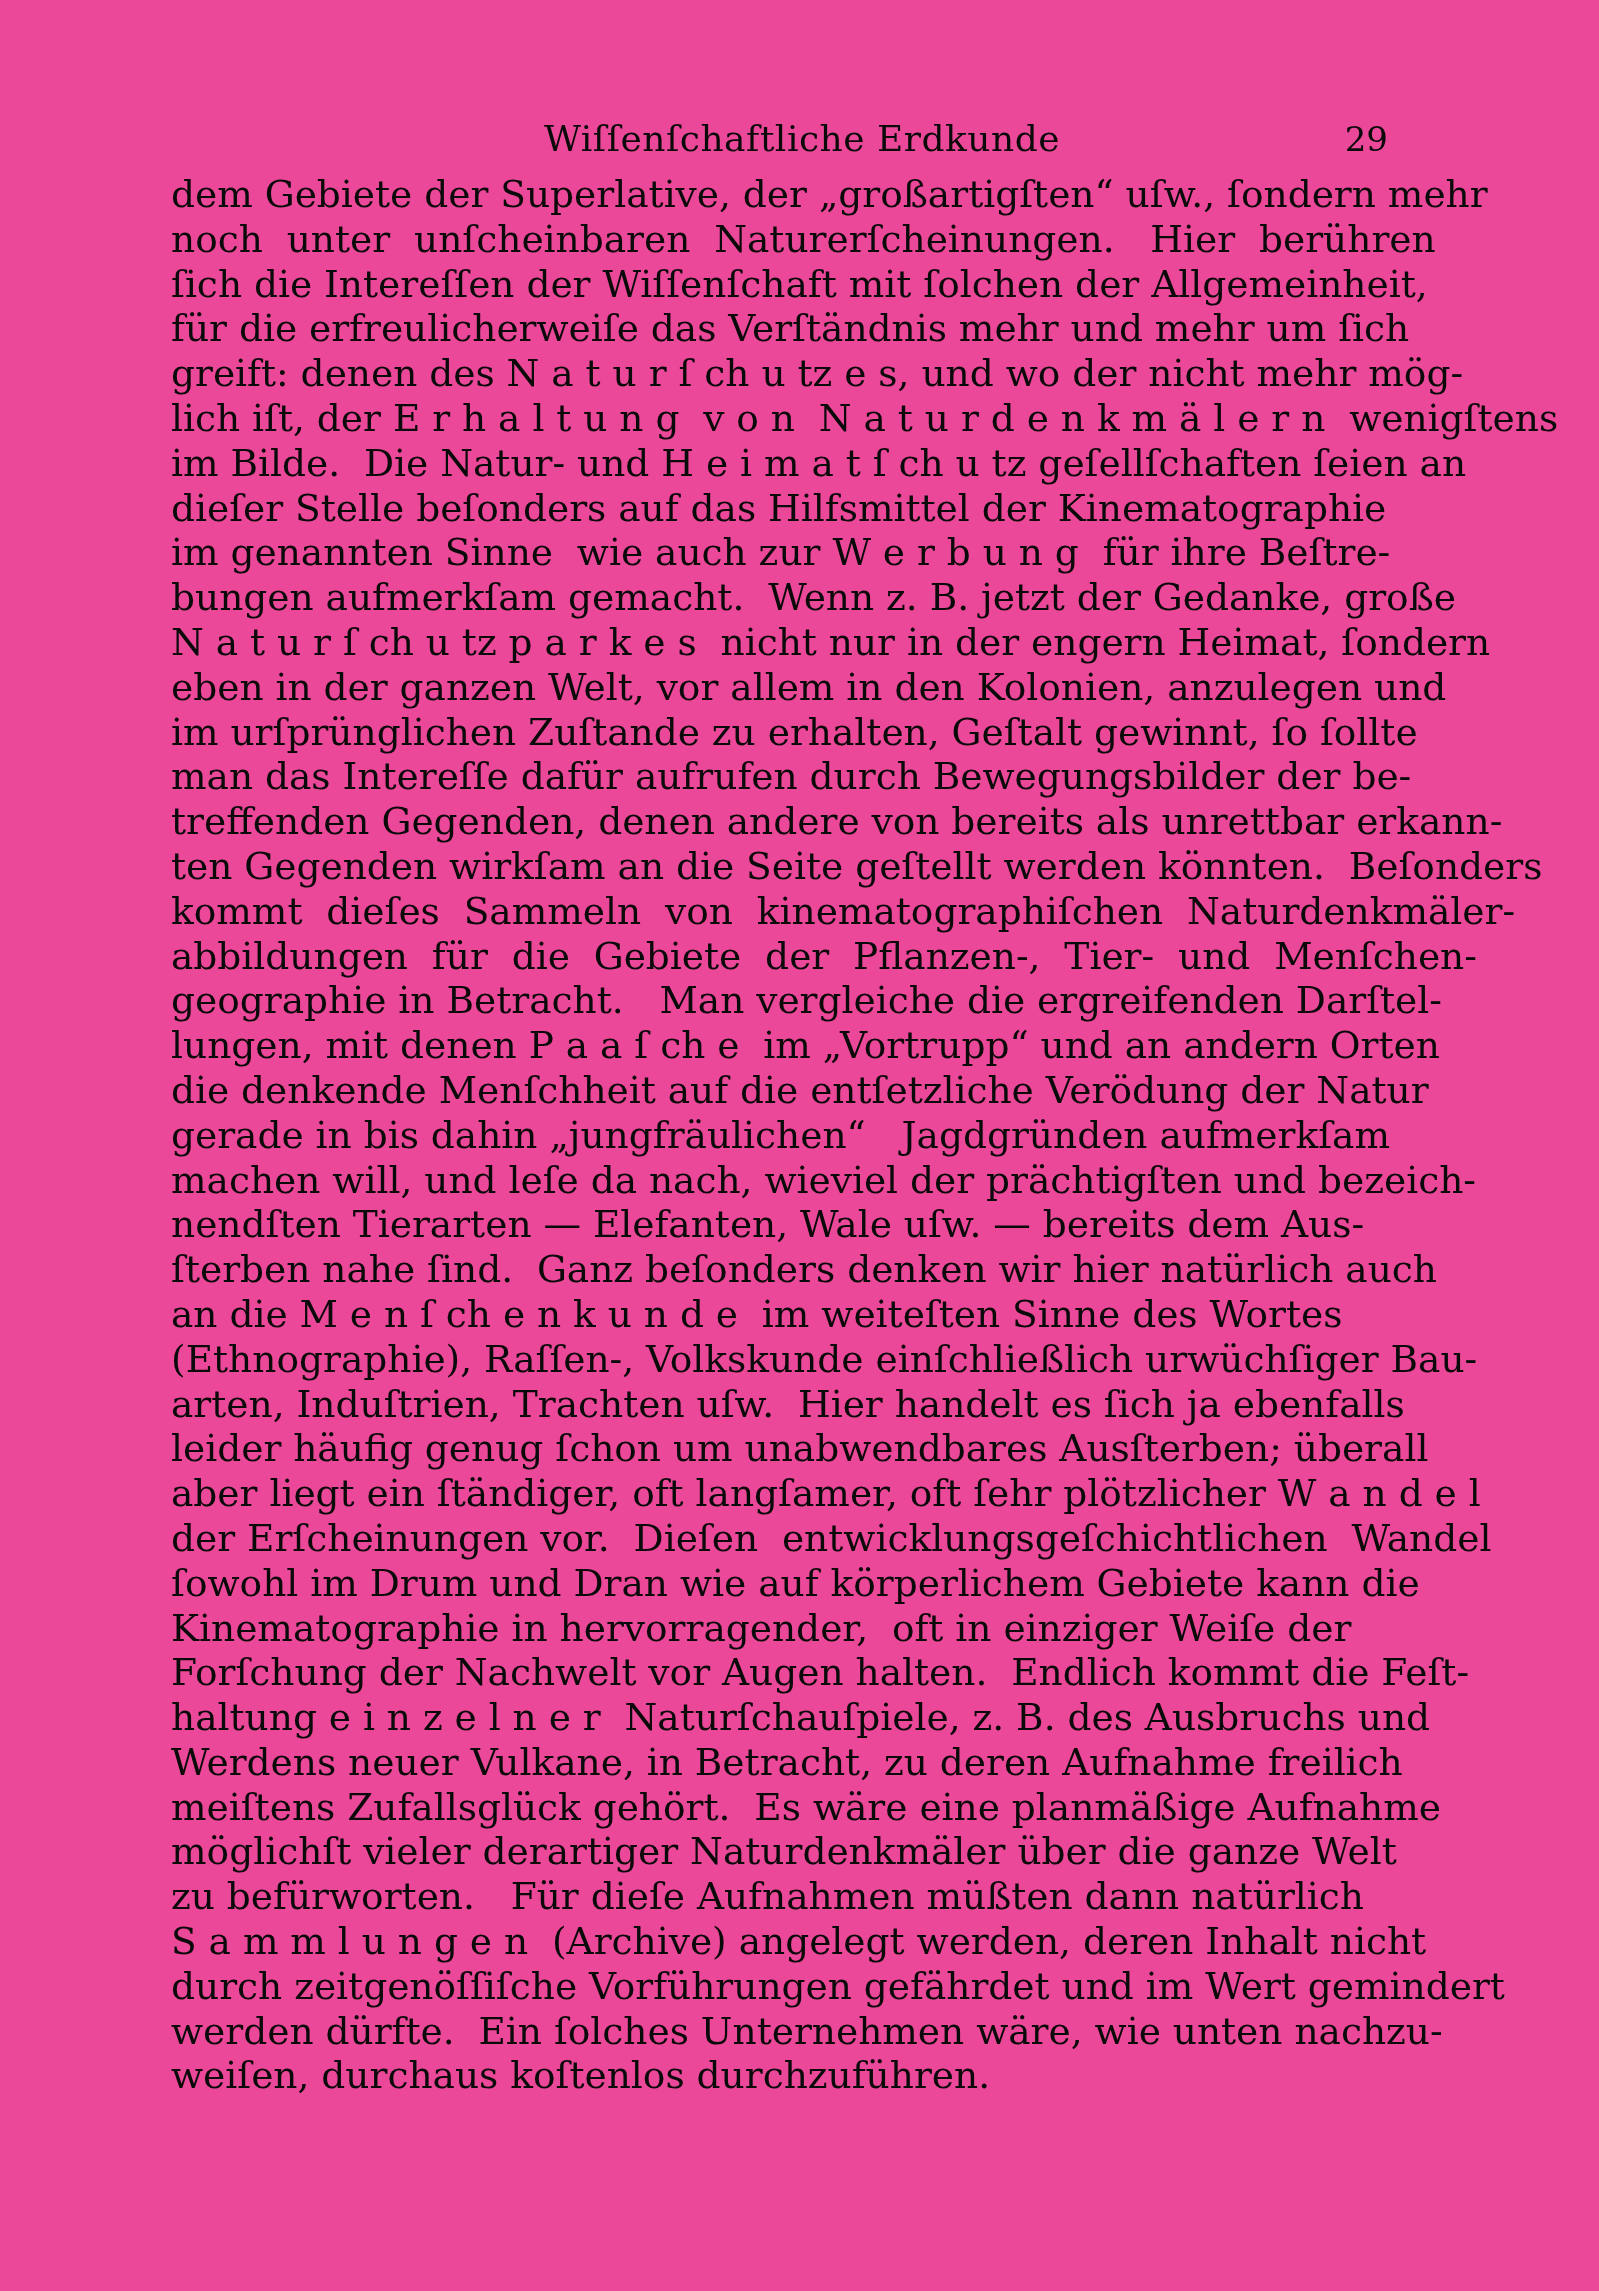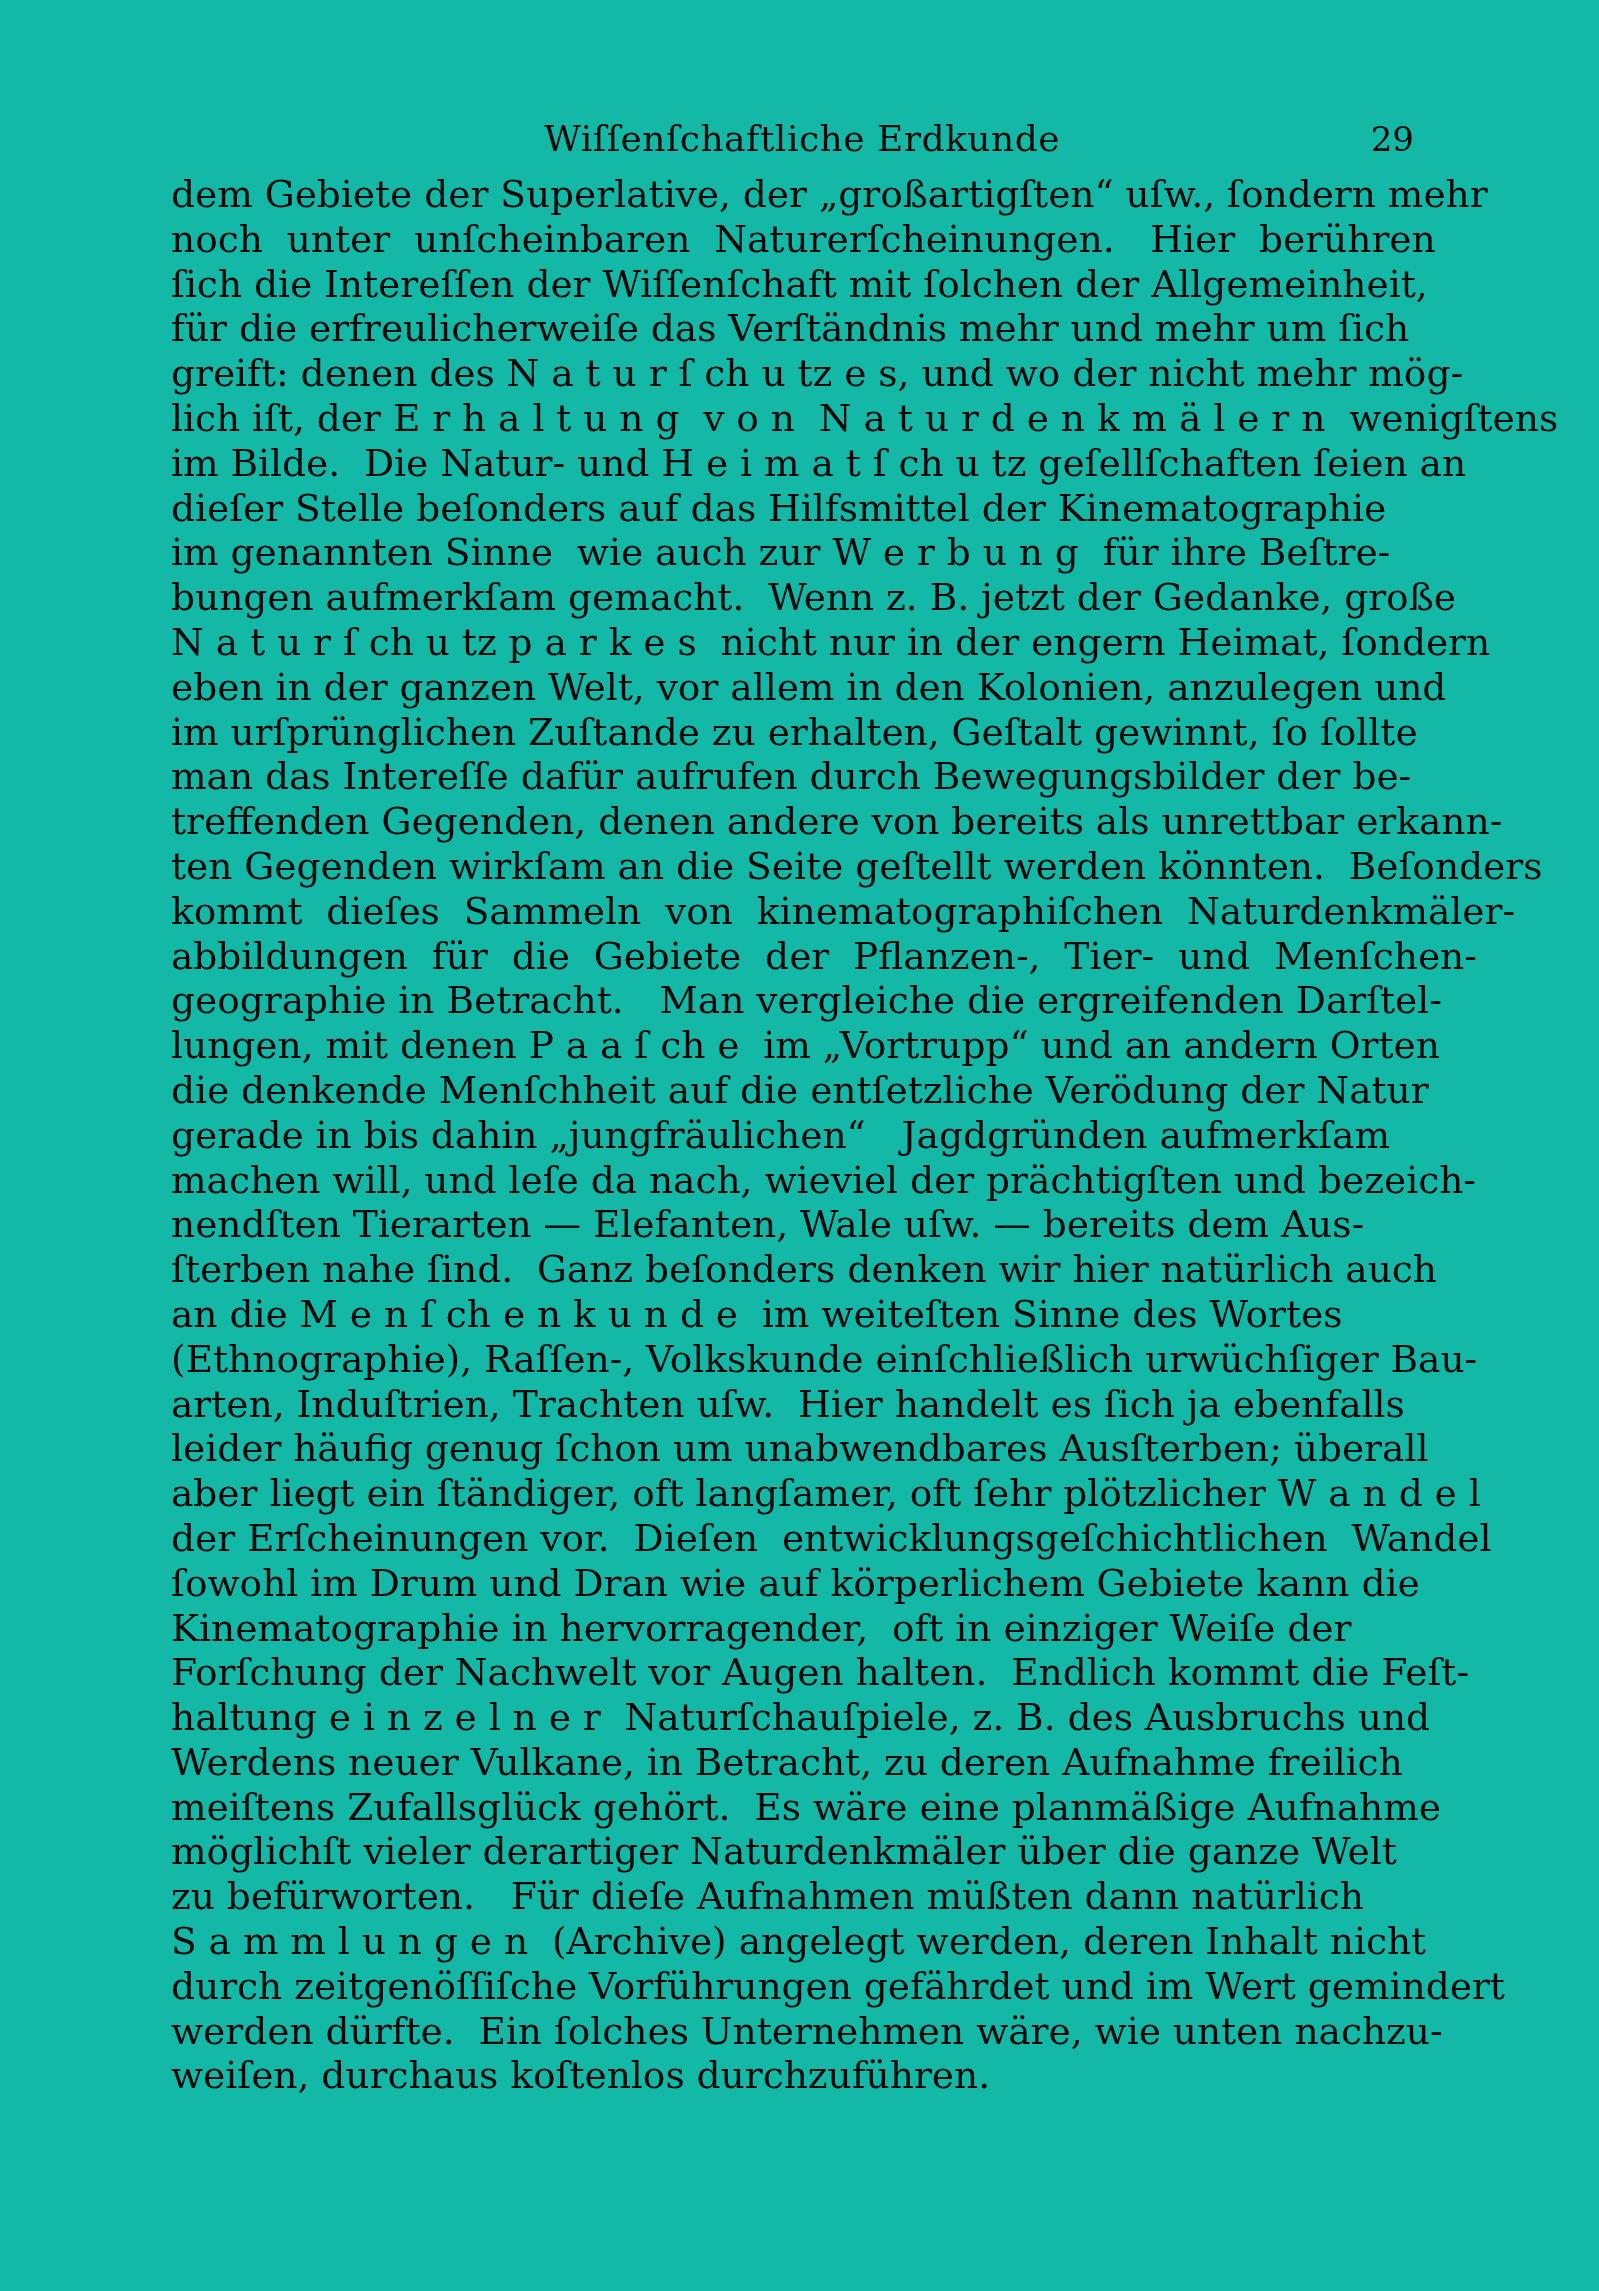--- a/index.html
+++ b/index.html
@@ -4,42 +4,42 @@
 <style>
   html, body {
     margin: 0;
     padding: 0;
     background: #ffffff;
   }
   .book-page {
     position: relative;
     width: 1599px;
     height: 2291px;
-    background: #14b8a6;
+    background: #ec4899;
     color: #0a0a0a;
     font-family: "DejaVu Serif", "Liberation Serif", serif;
     overflow: hidden;
   }
   .page-header {
     position: absolute;
     left: 142px;
     top: 114px;
     width: 1320px;
     height: 50px;
   }
   .running-title {
     display: block;
     text-align: center;
     font-size: 36px;
     line-height: 50px;
     letter-spacing: 0.5px;
   }
   .page-number {
     position: absolute;
-    right: 48px;
+    right: 74px;
     top: 0;
     font-size: 34px;
     line-height: 50px;
   }
   .body-text {
     position: absolute;
     left: 142px;
     top: 172px;
     width: 1345px;
     font-size: 37.5px;

